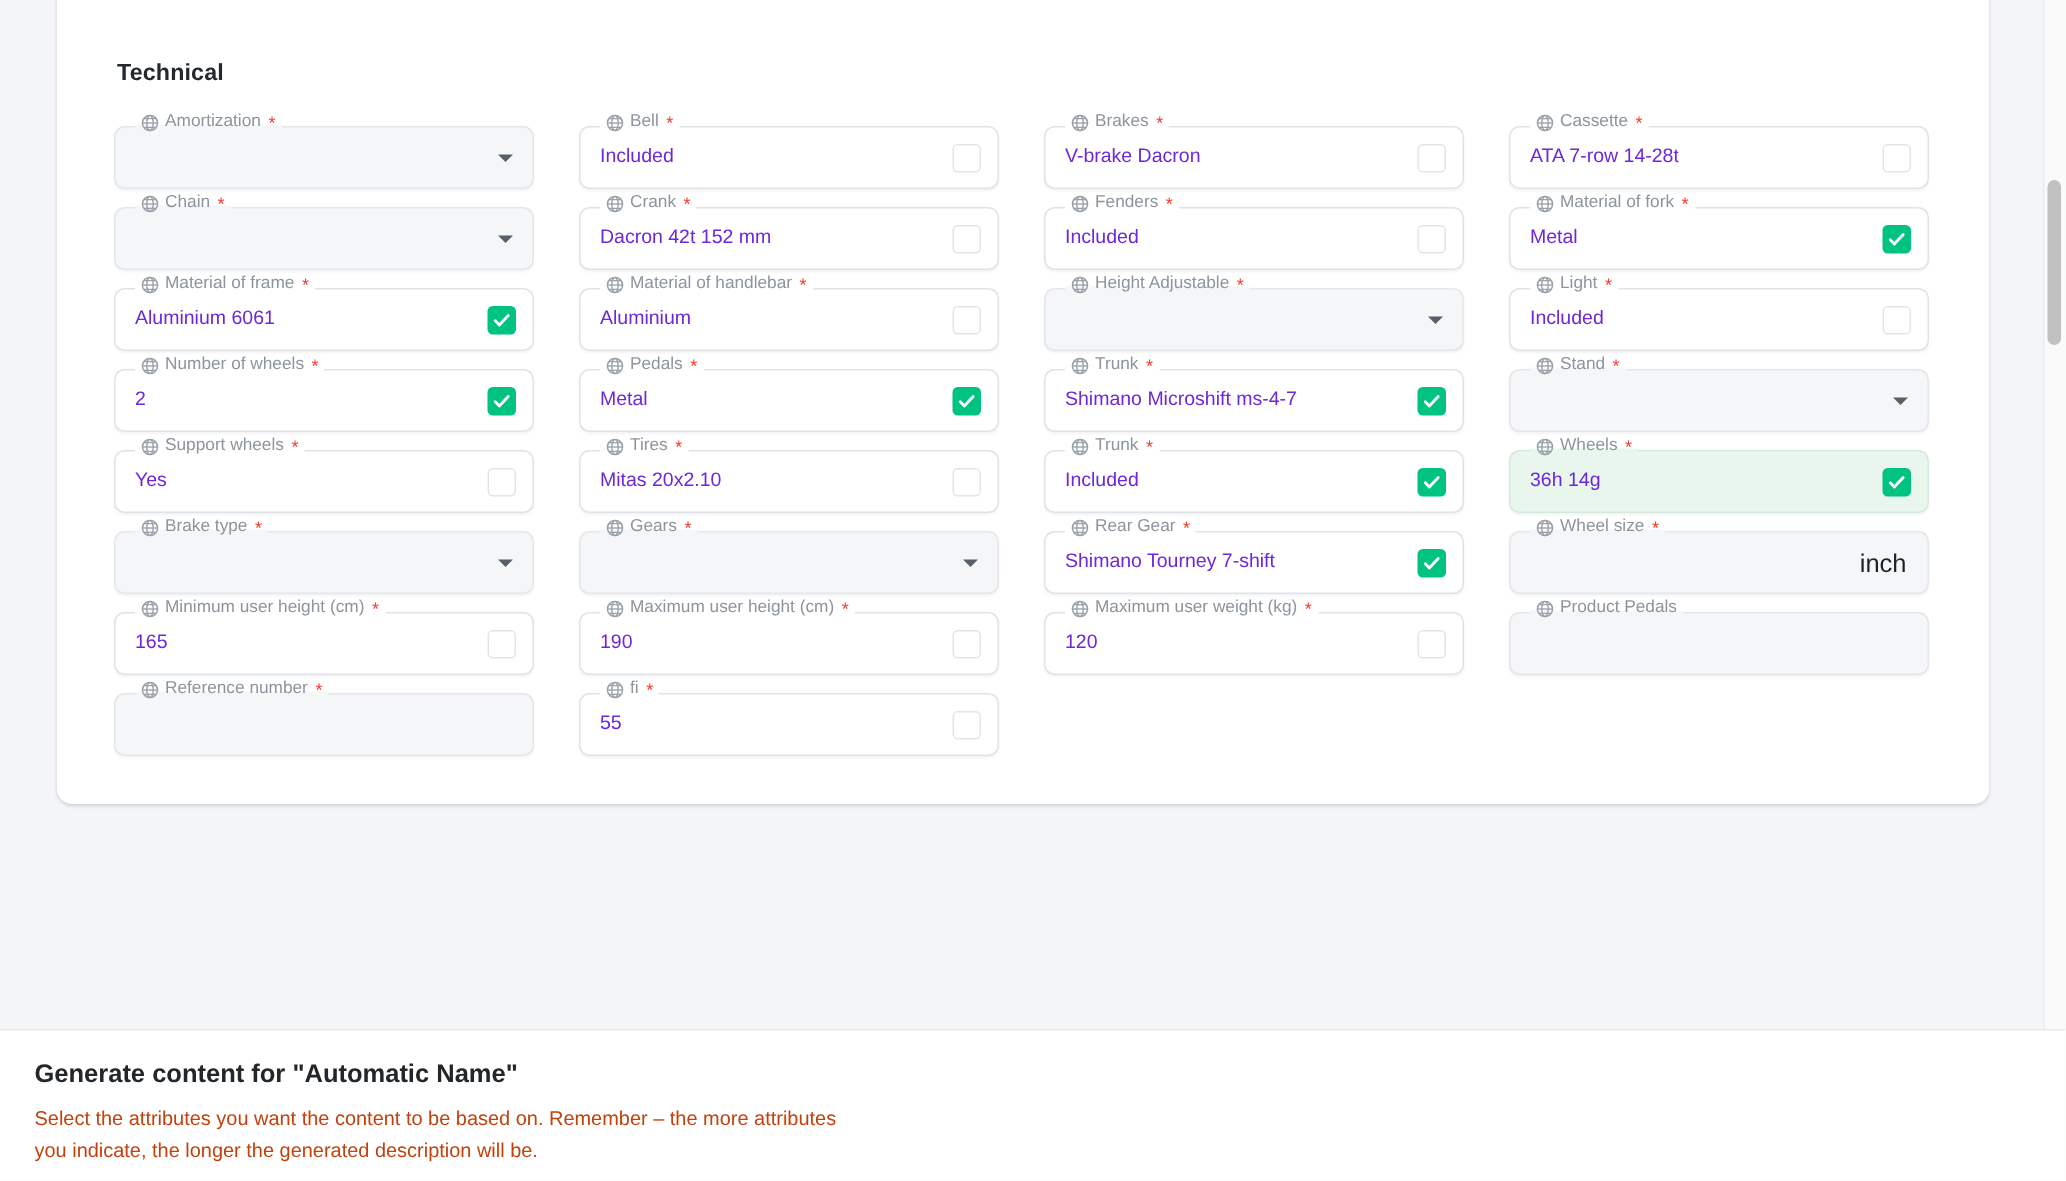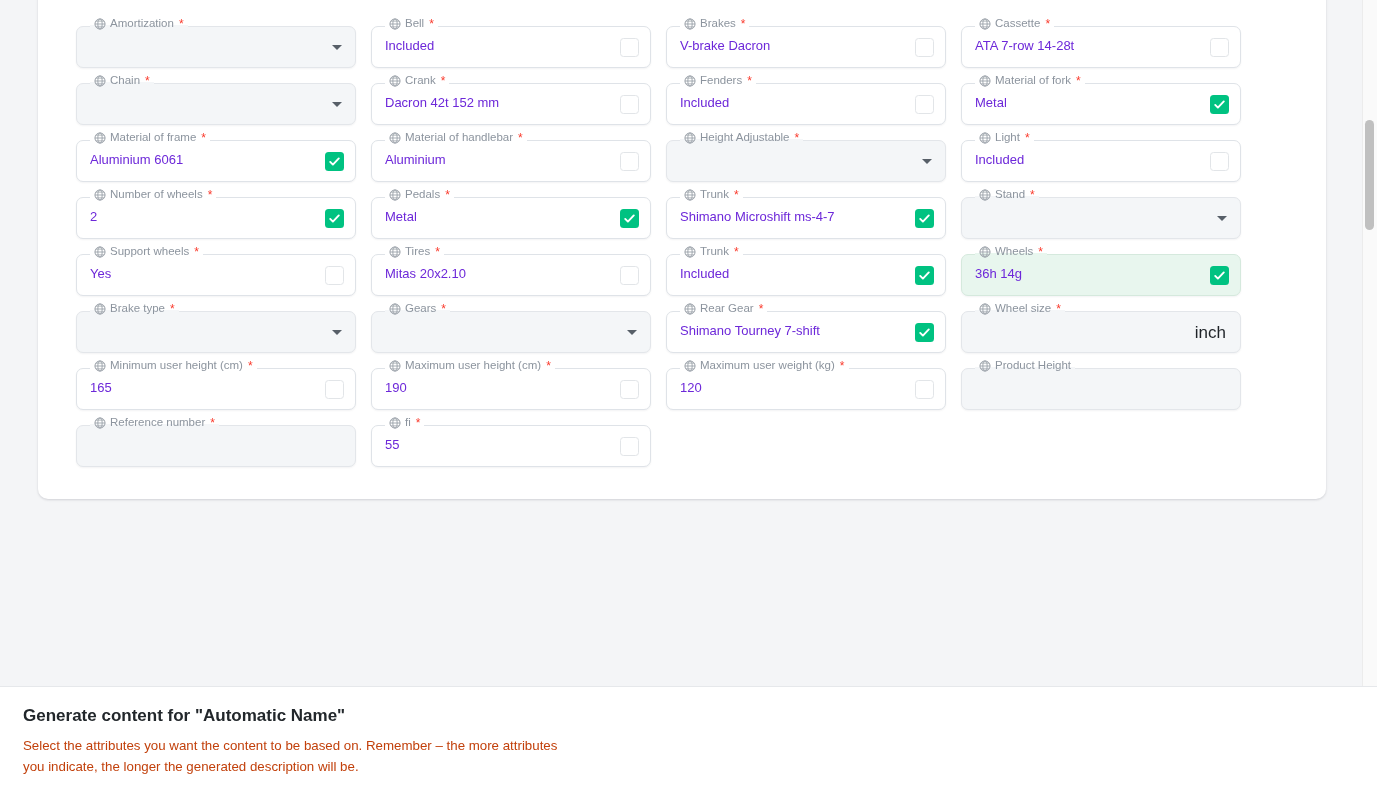--- a/index.html
+++ b/index.html
@@ -39,21 +39,20 @@
     margin: 40px 0 0 2px;
   }
 
   
   .grid {
     margin-top: 26px;
     display: grid;
     grid-template-columns: repeat(4, 280px);
     column-gap: 30px;
     row-gap: 12px;
-    gap: 15px;
   }
 
   .field {
     position: relative;
     height: 42px;
     border: 1px solid #dfe3e8;
     border-radius: 7px;
     background: #ffffff;
     box-shadow: 0 1px 2px rgba(16,24,40,0.05);
   }
@@ -171,20 +170,21 @@
     font-size: 13.3px;
     line-height: 21px;
     color: #c2410c;
   }
 </style>
 </head>
 <body>
 
 <div id="scroll-area">
   <div id="card">
+    <div id="section-title">Technical</div>
     <div class="grid" id="field-grid">
         <div class="field filled-bg">
           <div class="legend">
             <svg class="globe" viewBox="0 0 14 14">
               <circle cx="7" cy="7" r="5.9" fill="none" stroke="#9aa1a9" stroke-width="1.15"></circle>
               <ellipse cx="7" cy="7" rx="2.5" ry="5.9" fill="none" stroke="#9aa1a9" stroke-width="1.05"></ellipse>
               <line x1="1.1" y1="7" x2="12.9" y2="7" stroke="#9aa1a9" stroke-width="1.05"></line>
               <line x1="2.2" y1="3.6" x2="11.8" y2="3.6" stroke="#9aa1a9" stroke-width="1.0"></line>
               <line x1="2.2" y1="10.4" x2="11.8" y2="10.4" stroke="#9aa1a9" stroke-width="1.0"></line>
             </svg>
@@ -611,21 +611,21 @@
         </div>
         <div class="field filled-bg">
           <div class="legend">
             <svg class="globe" viewBox="0 0 14 14">
               <circle cx="7" cy="7" r="5.9" fill="none" stroke="#9aa1a9" stroke-width="1.15"></circle>
               <ellipse cx="7" cy="7" rx="2.5" ry="5.9" fill="none" stroke="#9aa1a9" stroke-width="1.05"></ellipse>
               <line x1="1.1" y1="7" x2="12.9" y2="7" stroke="#9aa1a9" stroke-width="1.05"></line>
               <line x1="2.2" y1="3.6" x2="11.8" y2="3.6" stroke="#9aa1a9" stroke-width="1.0"></line>
               <line x1="2.2" y1="10.4" x2="11.8" y2="10.4" stroke="#9aa1a9" stroke-width="1.0"></line>
             </svg>
-            <span class="lbl">Product Height</span>
+            <span class="lbl">Product Pedals</span>
           </div>
         </div>
         <div class="field filled-bg">
           <div class="legend">
             <svg class="globe" viewBox="0 0 14 14">
               <circle cx="7" cy="7" r="5.9" fill="none" stroke="#9aa1a9" stroke-width="1.15"></circle>
               <ellipse cx="7" cy="7" rx="2.5" ry="5.9" fill="none" stroke="#9aa1a9" stroke-width="1.05"></ellipse>
               <line x1="1.1" y1="7" x2="12.9" y2="7" stroke="#9aa1a9" stroke-width="1.05"></line>
               <line x1="2.2" y1="3.6" x2="11.8" y2="3.6" stroke="#9aa1a9" stroke-width="1.0"></line>
               <line x1="2.2" y1="10.4" x2="11.8" y2="10.4" stroke="#9aa1a9" stroke-width="1.0"></line>

